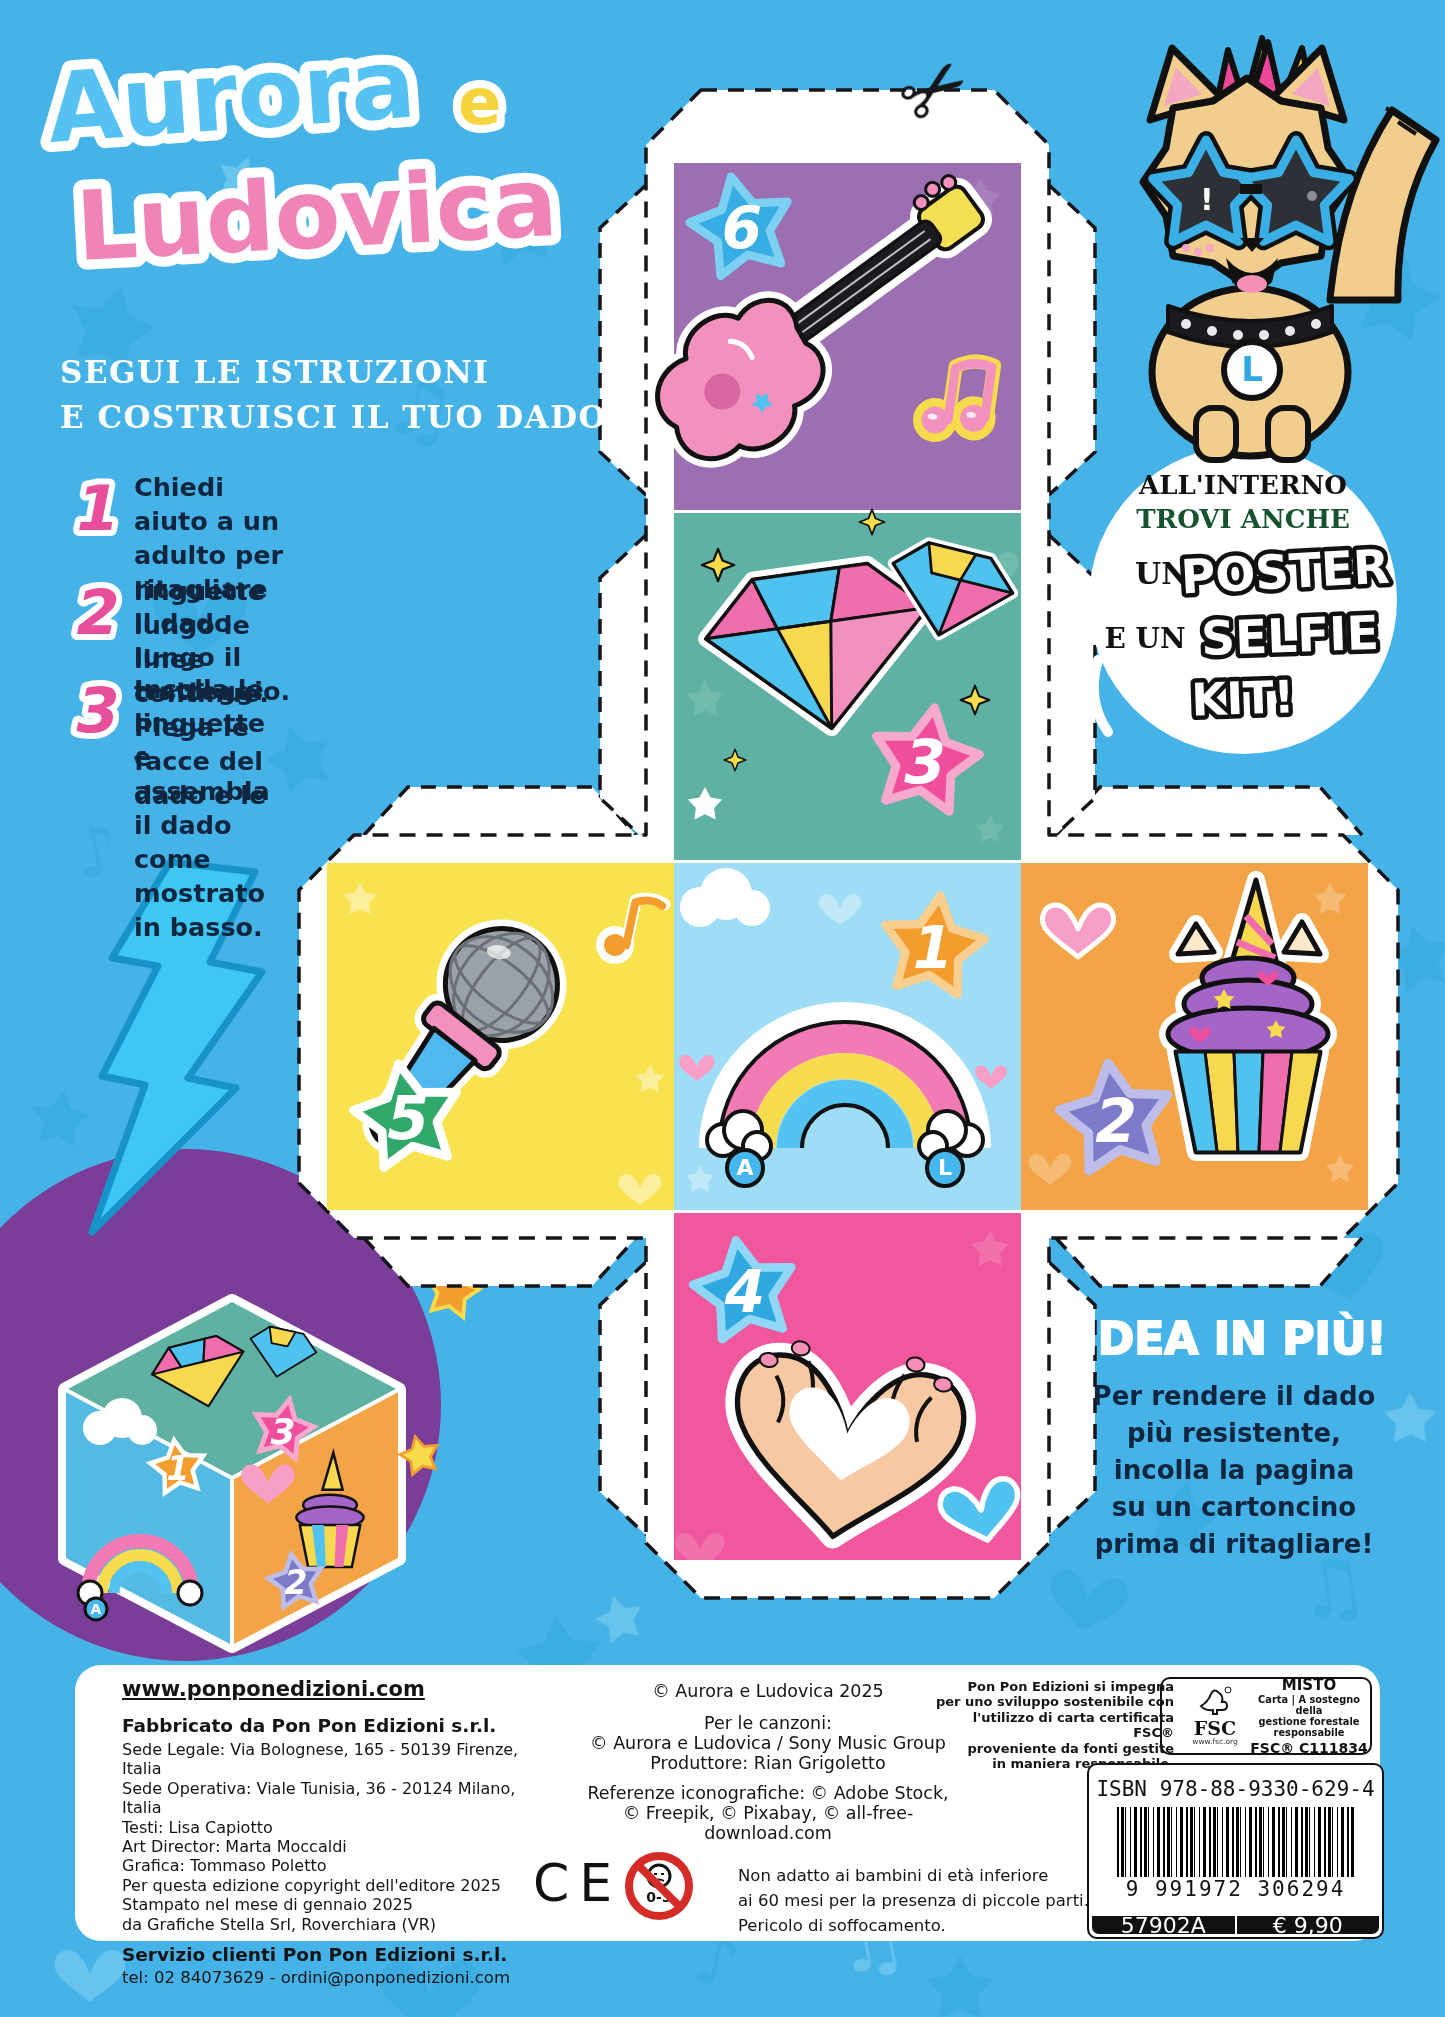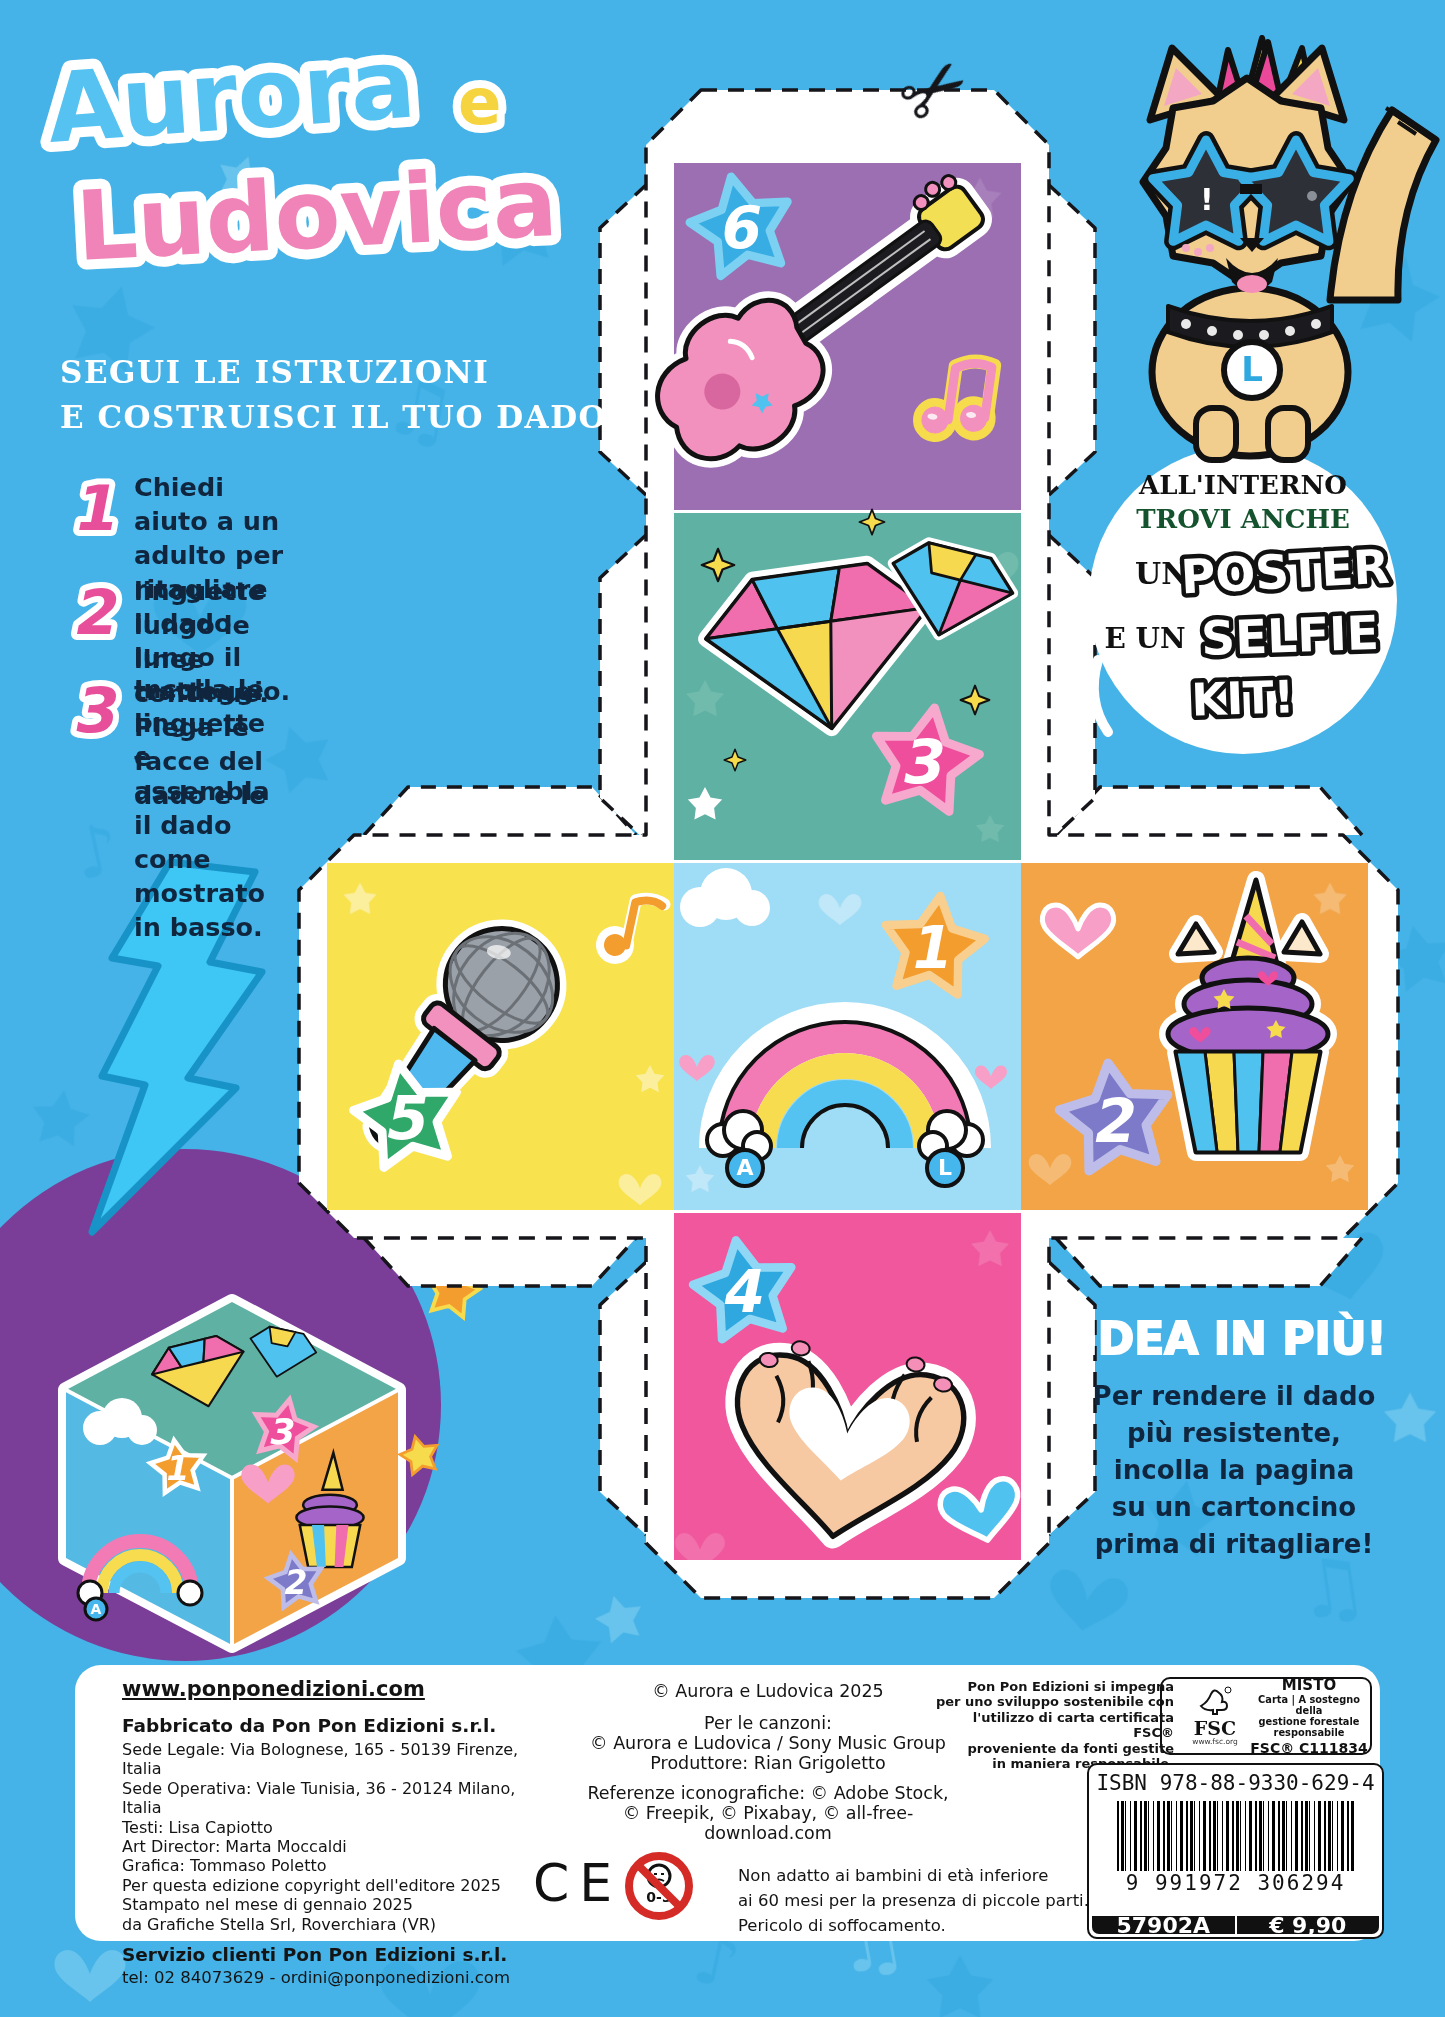--- a/index.html
+++ b/index.html
@@ -530,24 +530,24 @@
     </div>
     <div style="flex:1;text-align:center;color:#111;">
       <div style="font-weight:bold;font-size:15px;">MISTO</div>
       <div style="font-size:9.8px;font-weight:bold;line-height:11px;">Carta | A sostegno della</div>
       <div style="font-size:9.8px;font-weight:bold;line-height:11px;">gestione forestale responsabile</div>
       <div style="font-weight:bold;font-size:14px;margin-top:2px;">FSC® C111834</div>
     </div>
   </div>
 
   <div class="abs" style="left:1012px;top:98px;width:293px;height:172px;border:2.5px solid #111;border-radius:10px;background:#fff;overflow:hidden;">
-    <div style="text-align:center;margin-top:6px;font-family:'DejaVu Sans Mono','Liberation Mono',monospace;font-size:21px;color:#111;">ISBN 978-88-9330-629-4</div>
+    <div style="text-align:center;margin-top:12px;font-family:'DejaVu Sans Mono','Liberation Mono',monospace;font-size:21px;color:#111;">ISBN 978-88-9330-629-4</div>
     <div class="barcode-stripes" style="margin:6px auto 0;width:238px;height:70px;"></div>
     <div style="text-align:center;font-family:'DejaVu Sans Mono','Liberation Mono',monospace;font-size:21px;letter-spacing:2px;color:#111;">9 991972 306294</div>
-    <div style="position:absolute;left:3px;right:3px;bottom:3px;height:18px;background:#111;border-radius:0 0 7px 7px;display:flex;align-items:center;color:#fff;font-weight:bold;font-size:22px;">
+    <div style="position:absolute;left:3px;right:3px;bottom:3px;height:18px;background:#111;border-radius:0 0 7px 7px;display:flex;align-items:center;color:#fff;font-weight:normal;font-size:22px;">
       <div style="flex:1;text-align:center;">57902A</div>
       <div style="width:2px;height:24px;background:#fff;"></div>
       <div style="flex:1;text-align:center;">€ 9,90</div>
     </div>
   </div>
 </div>
 
 </div>
 
 </body></html>

